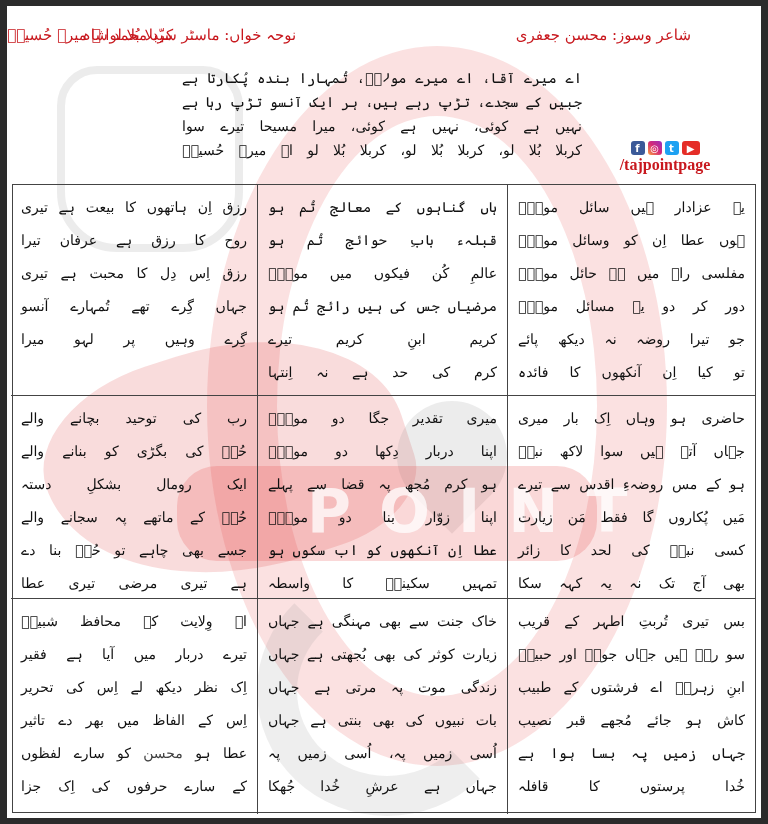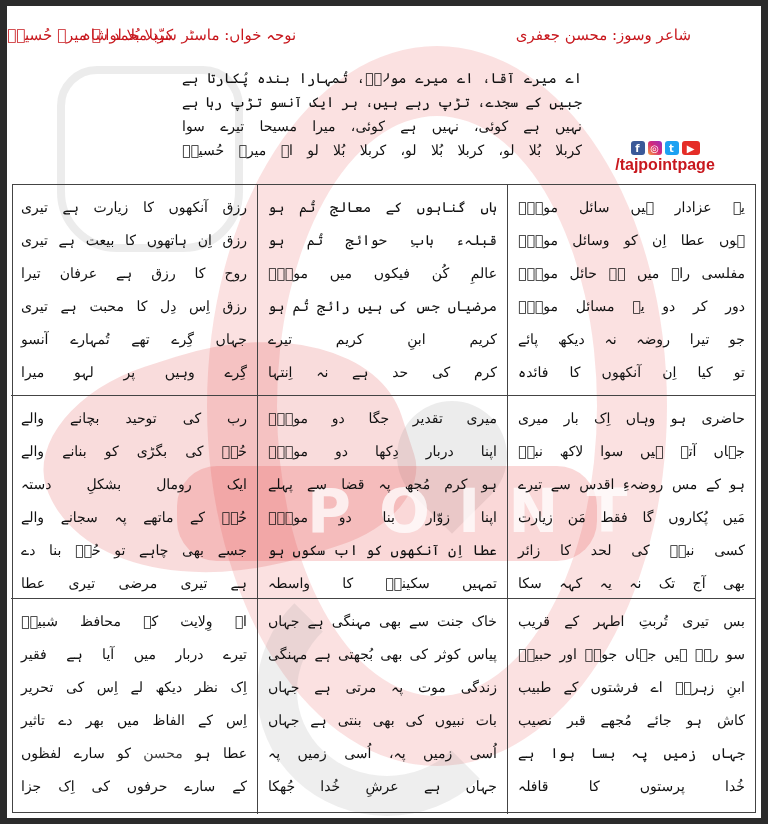--- a/index.html
+++ b/index.html
@@ -61,21 +61,21 @@
     position:absolute; top:135px; left:598px; width:120px; text-align:center;
   }
   .icons { display:flex; gap:3px; justify-content:center; }
   .ic { width:14px; height:14px; border-radius:3px; color:#fff; font-size:10px;
         font-weight:bold; display:flex; align-items:center; justify-content:center;
         font-family:"DejaVu Sans", sans-serif; }
   .ic.fb { background:#3b5998; }
   .ic.ig { background:linear-gradient(45deg,#f9a03f,#d62976,#962fbf); }
   .ic.tw { background:#1da1f2; }
   .ic.yt { background:#e52d27; width:18px; }
-  .handle { font-family:Liberation Sans, sans-serif; font-weight:bold; color:#c8181e;
+  .handle { font-family:Liberation Serif, serif; font-weight:bold; color:#c8181e;
             font-size:16px; margin-top:1px; }
 
   .grid {
     position:absolute; left:5px; top:178px; width:744px; height:629px;
     display:grid; grid-template-columns:248px 250px 246px; grid-template-rows:211px 203px 215px;
     border:1.5px solid #444; box-sizing:border-box; direction:rtl;
   }
   .cell {
     border-left:1.5px solid #444; border-bottom:1.5px solid #444;
     padding:6px 10px 0 10px; box-sizing:border-box;
@@ -137,21 +137,20 @@
     </div>
     <div class="cell c2">
       <div class="line">ہاں گناہوں کے معالج تُم ہو</div>
       <div class="line">قبلہء بابِ حوائج تُم ہو</div>
       <div class="line">عالمِ کُن فیکوں میں مولاؑ</div>
       <div class="line">مرضیاں جس کی ہیں رائج تُم ہو</div>
       <div class="line">کریم ابنِ کریم تیرے</div>
       <div class="line">کرم کی حد ہے نہ اِنتہا</div>
     </div>
     <div class="cell c3">
-      <div class="line">رزق آنکھوں کا زیارت ہے تیری</div>
       <div class="line">رزق اِن ہاتھوں کا بیعت ہے تیری</div>
       <div class="line">روح کا رزق ہے عرفان تیرا</div>
       <div class="line">رزق اِس دِل کا محبت ہے تیری</div>
       <div class="line">جہاں گِرے تھے تُمہارے آنسو</div>
       <div class="line">گِرے وہیں پر لہو میرا</div>
     </div>
 
     <div class="cell c1">
       <div class="line">حاضری ہو وہاں اِک بار میری</div>
       <div class="line">جہاں آتے ہیں سوا لاکھ نبیؑ</div>
@@ -180,21 +179,21 @@
     <div class="cell c1 r3">
       <div class="line">بس تیری تُربتِ اطہر کے قریب</div>
       <div class="line">سو رہے ہیں جہاں جونؑ اور حبیبؑ</div>
       <div class="line">ابنِ زہراؑ اے فرشتوں کے طبیب</div>
       <div class="line">کاش ہو جائے مُجھے قبر نصیب</div>
       <div class="line">جہاں زمیں پہ بسا ہوا ہے</div>
       <div class="line">خُدا پرستوں کا قافلہ</div>
     </div>
     <div class="cell c2 r3">
       <div class="line">خاک جنت سے بھی مہنگی ہے جہاں</div>
-      <div class="line">پیاس کوثر کی بھی بُجھتی ہے مہنگی</div>
+      <div class="line">زیارت کوثر کی بھی بُجھتی ہے جہاں</div>
       <div class="line">زندگی موت پہ مرتی ہے جہاں</div>
       <div class="line">بات نبیوں کی بھی بنتی ہے جہاں</div>
       <div class="line">اُسی زمیں پہ، اُسی زمیں پہ</div>
       <div class="line">جہاں ہے عرشِ خُدا جُھکا</div>
     </div>
     <div class="cell c3 r3">
       <div class="line">اے وِلایت کے محافظ شبیرؑ</div>
       <div class="line">تیرے دربار میں آیا ہے فقیر</div>
       <div class="line">اِک نظر دیکھ لے اِس کی تحریر</div>
       <div class="line">اِس کے الفاظ میں بھر دے تاثیر</div>

